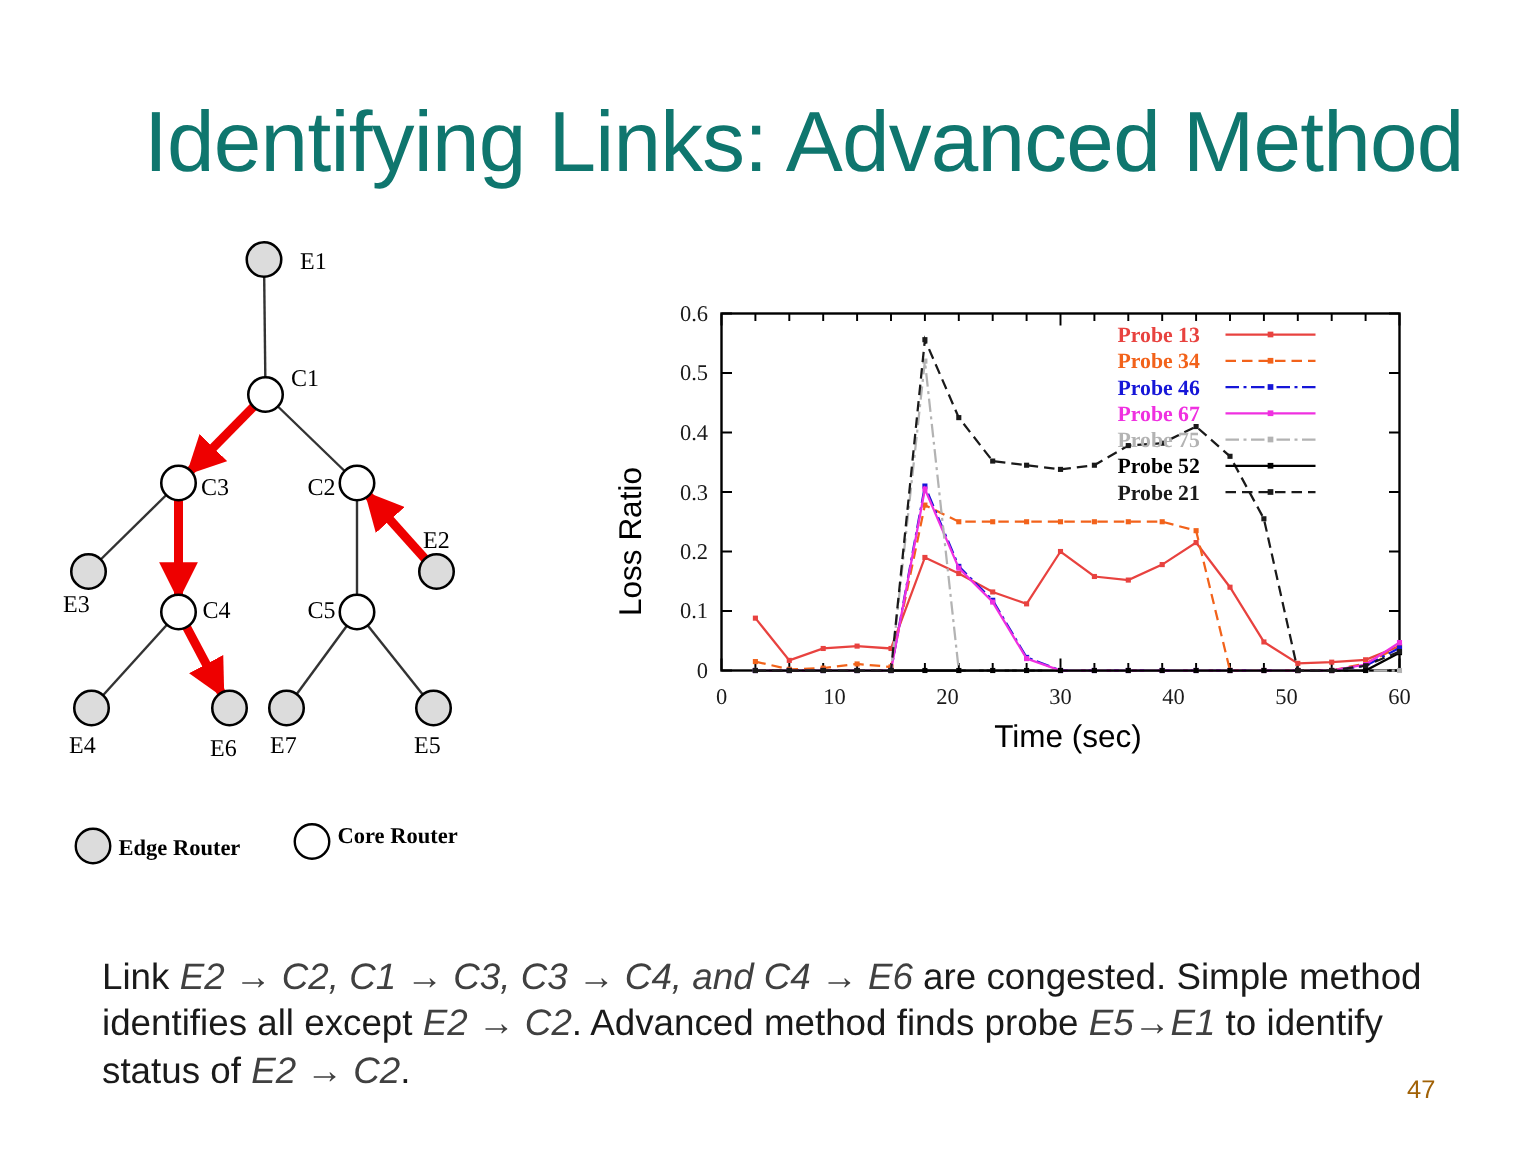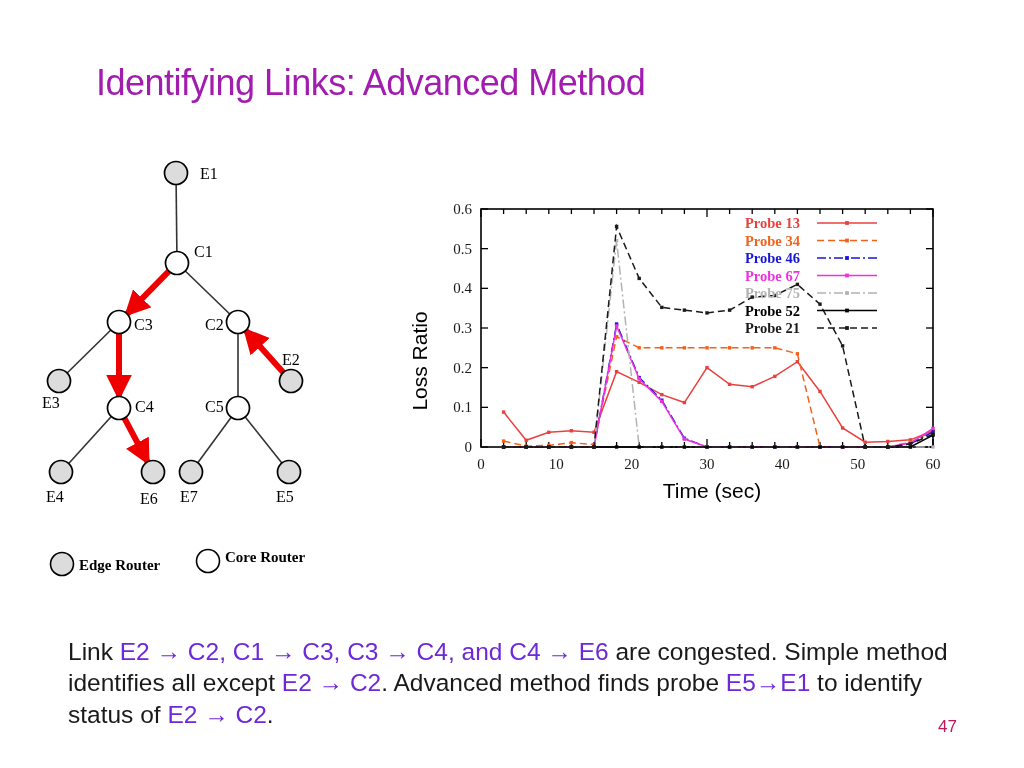--- a/index.html
+++ b/index.html
@@ -14,23 +14,23 @@
     width: 1024px; height: 768px;
     background: #ffffff;
   }
 
   
   #slide-title {
     position: absolute;
     left: 96px; top: 62px;
     width: 860px;
     font-family: "Liberation Sans", sans-serif;
-    font-size: 36px;
+    font-size: 57px;
     font-weight: 400;
-    color: #a21caf;
+    color: #0f766e;
     letter-spacing: -0.5px;
     white-space: nowrap;
   }
 
   
   #topology {
     position: absolute;
     left: 16px; top: 140px;
     width: 400px; height: 460px;
   }
@@ -75,29 +75,29 @@
   
   #caption {
     position: absolute;
     left: 68px; top: 636px;
     width: 910px;
     font-family: "Liberation Sans", sans-serif;
     font-size: 24.5px;
     line-height: 1.28;
     color: #1a1a1a;
   }
-  #caption .lnk { color: #6d28d9; }
+  #caption .lnk { color: #404040; font-style: italic; }
 
   
   #page-number {
     position: absolute;
     left: 938px; top: 717px;
     font-family: "Liberation Sans", sans-serif;
     font-size: 17px;
-    color: #be185d;
+    color: #a16207;
   }
 </style>
 </head>
 <body>
 
 <div id="slide">
 
   <div id="slide-title">Identifying Links: Advanced Method</div>
 
   <div id="topology">

